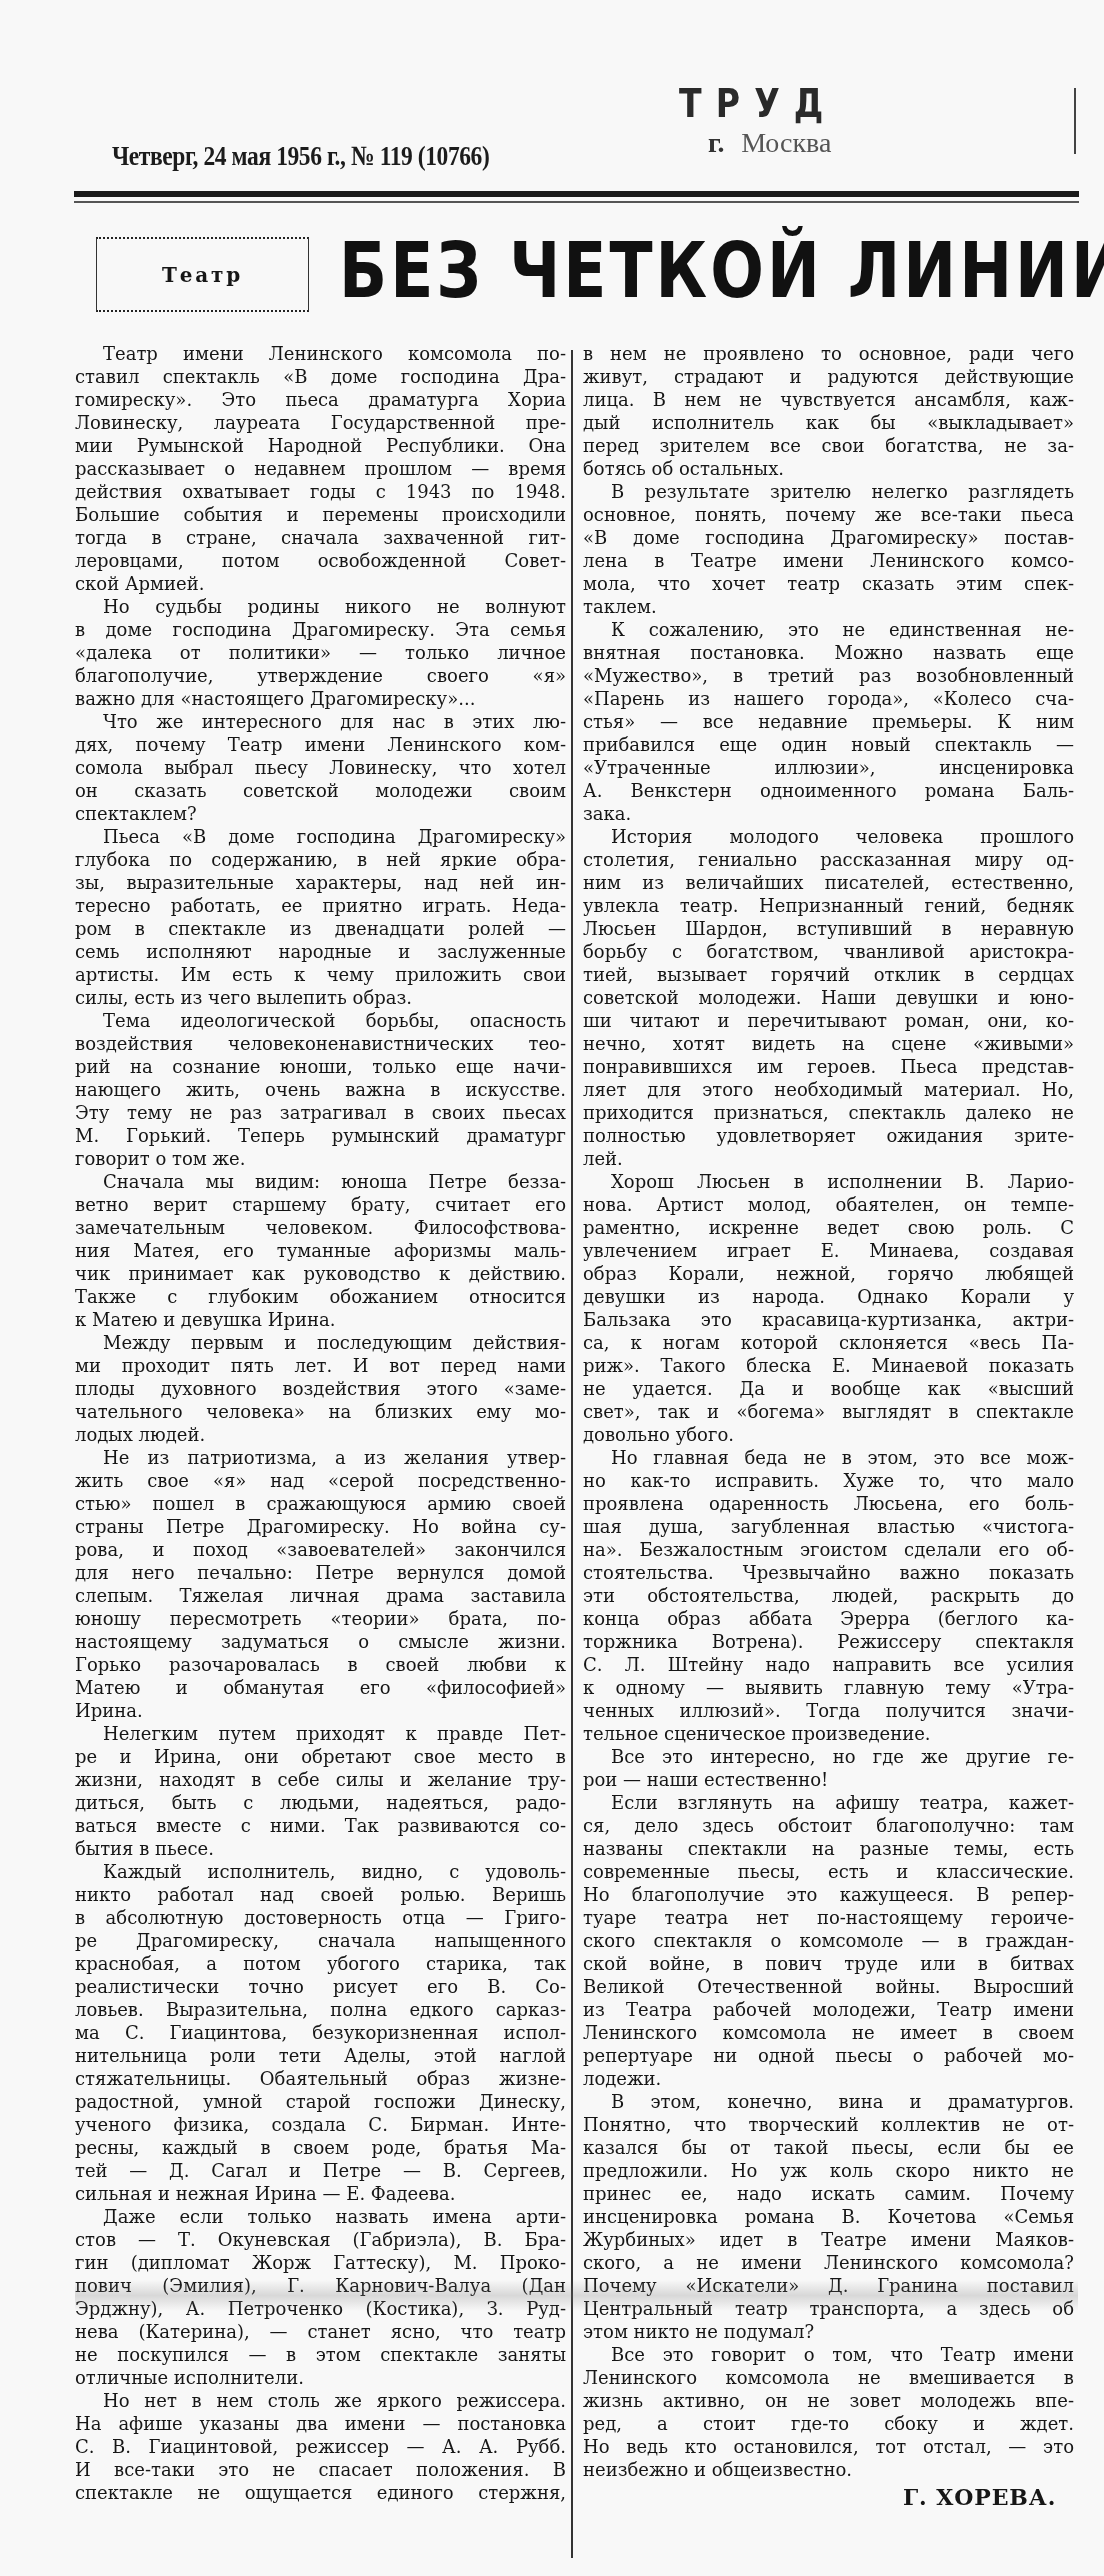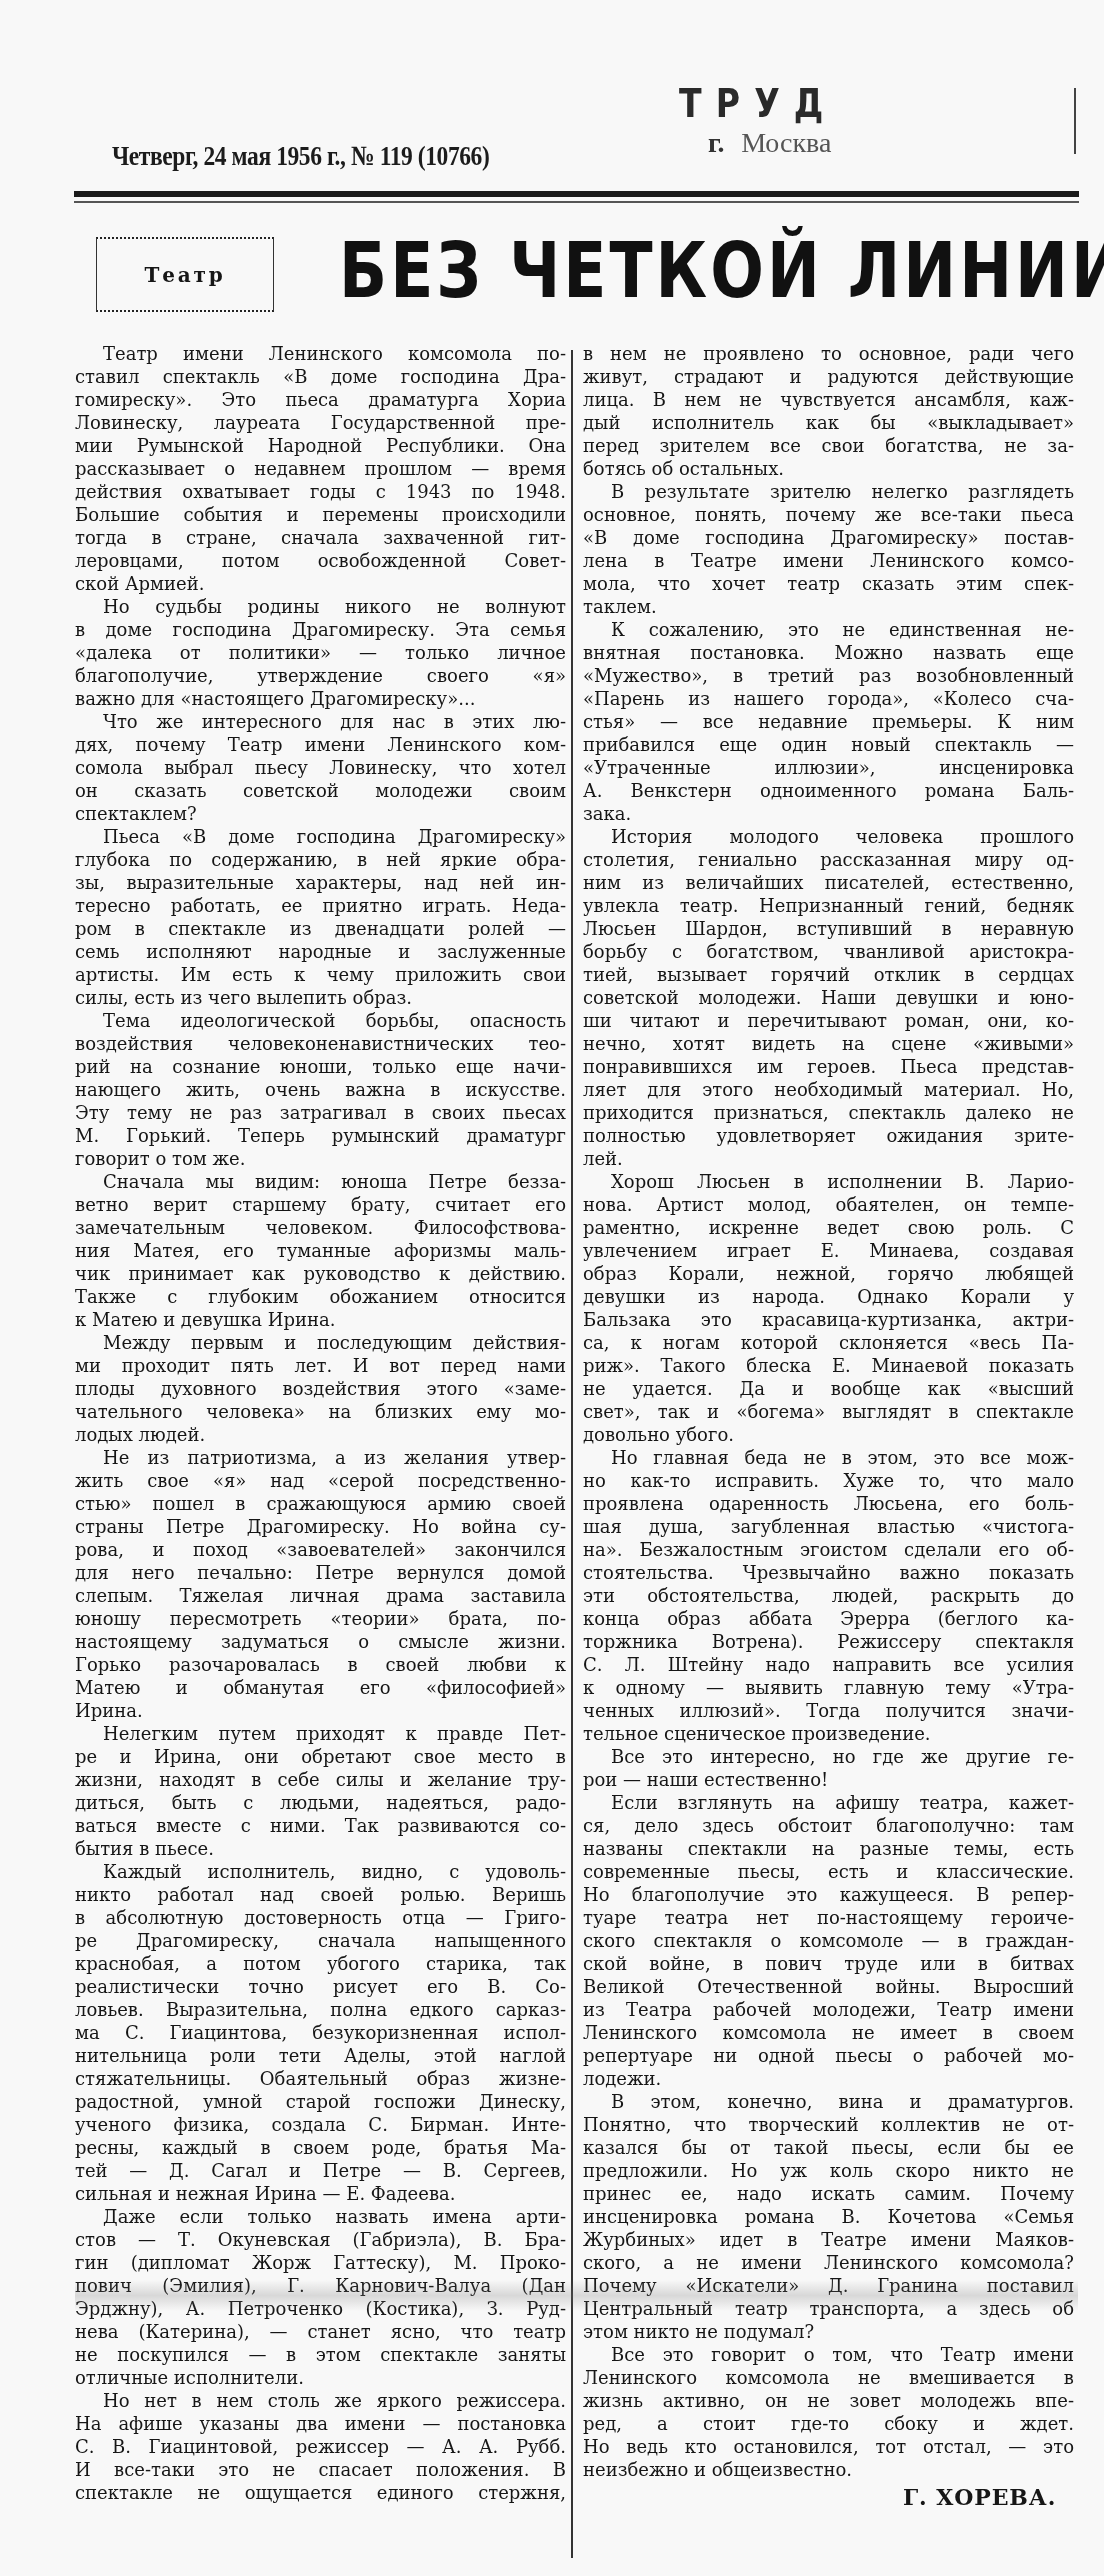--- a/index.html
+++ b/index.html
@@ -25,21 +25,21 @@
     white-space: nowrap;
     margin-left: 27px;
   }
   .city .g { font-weight: bold; margin-right: 16.6px; }
   .city .m { color: #555; }
   .corner-rule { position: absolute; left: 1074px; top: 88px; width: 1.8px; height: 66px; background: #444; }
   .top-rule { position: absolute; left: 74px; top: 191px; width: 1005px; height: 6.4px; background: #1a1a1a; }
   .top-rule2 { position: absolute; left: 74px; top: 201px; width: 1005px; height: 1.8px; background: #555; }
 
   .rubric {
-    position: absolute; left: 96px; top: 237px; width: 178px; height: 75px;
+    position: absolute; left: 96px; top: 237px; width: 213px; height: 75px;
     border-top: 2.8px dotted #222; border-bottom: 2.8px dotted #222;
     border-left: 1.8px solid #333; border-right: 1.8px solid #333;
     display: flex; align-items: center; justify-content: center; box-sizing: border-box;
   }
   .rubric span {
     font-family: "DejaVu Serif", serif; font-weight: bold; font-size: 20px; letter-spacing: 2.8px;
   }
   .headline {
     position: absolute; left: 339px; top: 232px;
     font-family: "DejaVu Sans", sans-serif; font-weight: bold; font-size: 77px;

